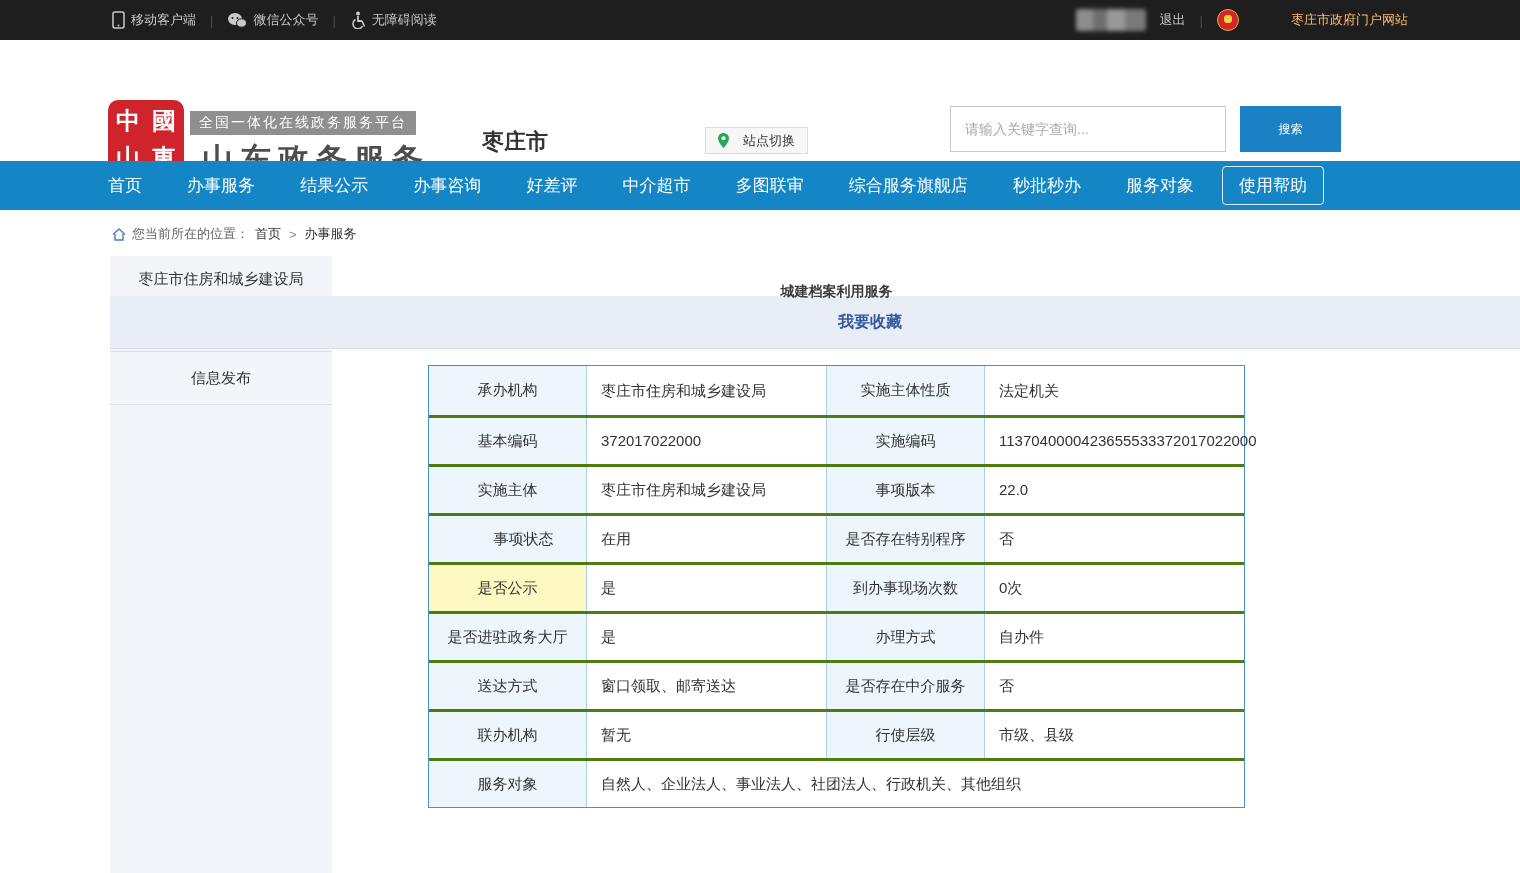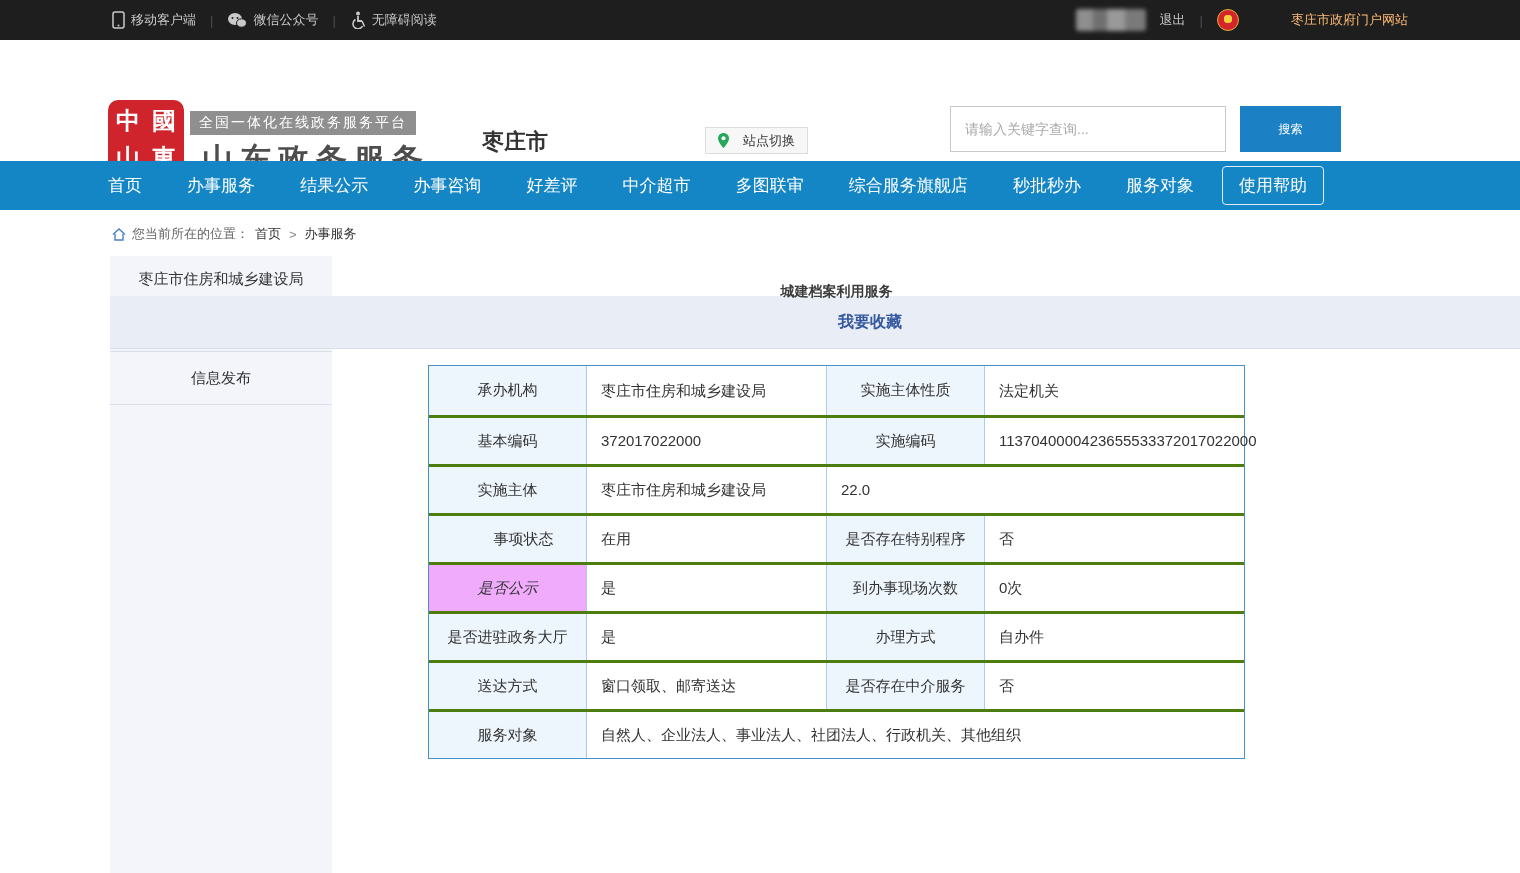--- a/index.html
+++ b/index.html
@@ -235,43 +235,50 @@
     </div>
     <div class="t-row">
       <div class="t-cell lbl" style="background: rgb(238, 246, 253);">基本编码</div>
       <div class="t-cell val">372017022000</div>
       <div class="t-cell lbl" style="background: rgb(238, 246, 253);">实施编码</div>
       <div class="t-cell val">1137040000423655533372017022000</div>
     </div>
     <div class="t-row">
       <div class="t-cell lbl" style="background: rgb(238, 246, 253);">实施主体</div>
       <div class="t-cell val">枣庄市住房和城乡建设局</div>
+      <div class="t-cell lbl" style="background: rgb(238, 246, 253);">事项版本</div>
       <div class="t-cell val">22.0</div>
     </div>
     <div class="t-row">
       <div class="t-cell lbl" style="background: rgb(238, 246, 253); padding-left: 40px;">事项状态</div>
       <div class="t-cell val">在用</div>
       <div class="t-cell lbl" style="background: rgb(238, 246, 253);">是否存在特别程序</div>
       <div class="t-cell val">否</div>
     </div>
     <div class="t-row">
-      <div class="t-cell lbl" style="background: #f0abfc; font-style: italic;">是否公示</div>
+      <div class="t-cell lbl" style="background: #fef9c3;">是否公示</div>
       <div class="t-cell val">是</div>
       <div class="t-cell lbl" style="background: rgb(238, 246, 253);">到办事现场次数</div>
       <div class="t-cell val">0次</div>
     </div>
     <div class="t-row">
       <div class="t-cell lbl" style="background: rgb(238, 246, 253);">是否进驻政务大厅</div>
       <div class="t-cell val">是</div>
       <div class="t-cell lbl" style="background: rgb(238, 246, 253);">办理方式</div>
       <div class="t-cell val">自办件</div>
     </div>
     <div class="t-row">
       <div class="t-cell lbl" style="background: rgb(238, 246, 253);">送达方式</div>
       <div class="t-cell val">窗口领取、邮寄送达</div>
       <div class="t-cell lbl" style="background: rgb(238, 246, 253);">是否存在中介服务</div>
       <div class="t-cell val">否</div>
     </div>
     <div class="t-row">
+      <div class="t-cell lbl" style="background: rgb(238, 246, 253);">联办机构</div>
+      <div class="t-cell val">暂无</div>
+      <div class="t-cell lbl" style="background: rgb(238, 246, 253);">行使层级</div>
+      <div class="t-cell val">市级、县级</div>
+    </div>
+    <div class="t-row">
       <div class="t-cell lbl" style="background: rgb(238, 246, 253);">服务对象</div>
       <div class="t-cell val span3">自然人、企业法人、事业法人、社团法人、行政机关、其他组织</div>
     </div>
   </div>
 
 </body></html>

